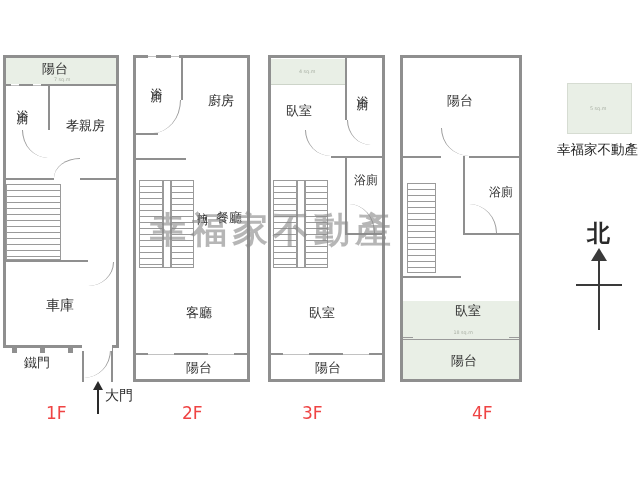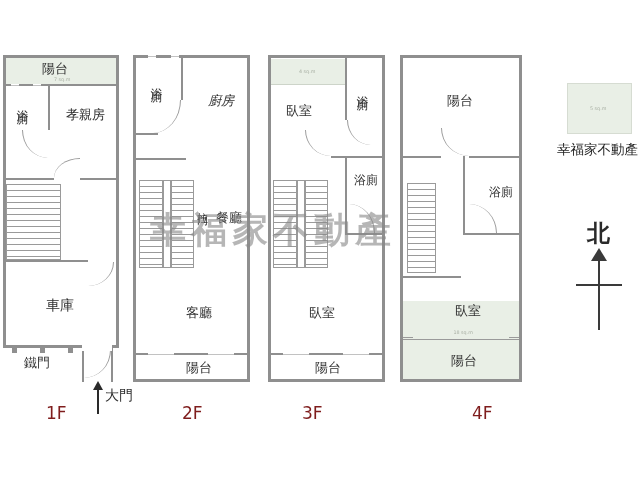--- a/index.html
+++ b/index.html
@@ -7,21 +7,21 @@
   body {
     position:relative; background:#ffffff; overflow:hidden;
     font-family:"DejaVu Sans","Liberation Sans",sans-serif; color:#2f2f2f;
   }
   .plan { position:absolute; border:3px solid #8f8f8f; background:#fff; }
   .wall { position:absolute; background:#8f8f8f; z-index:4; }
   .green { position:absolute; background:#e9efe6; z-index:1; }
   .lbl { position:absolute; font-size:13px; line-height:1.1; white-space:nowrap; z-index:6; color:#2f2f2f; }
   .vlbl { position:absolute; font-size:12px; line-height:1.05; writing-mode:vertical-rl; text-orientation:upright; letter-spacing:2px; z-index:6; color:#2f2f2f; }
   .tiny { position:absolute; font-size:6px; color:#a9b0a4; z-index:6; transform:scale(.8); transform-origin:center; white-space:nowrap; }
-  .floorlbl { position:absolute; font-size:17px; color:#7f1d1d; z-index:6; }
+  .floorlbl { position:absolute; font-size:17px; color:#ef4444; z-index:6; }
   .stairs {
     position:absolute; z-index:3; border:1px solid #9a9a9a;
     background:repeating-linear-gradient(180deg,#ffffff 0 5px,#9a9a9a 5px 6px);
   }
   .rail { position:absolute; left:50%; top:0; bottom:0; width:10px; transform:translateX(-50%);
     background:#fff; border-left:2px solid #9a9a9a; border-right:2px solid #9a9a9a; }
   .arc { position:absolute; z-index:2; background:transparent; }
   .win { position:absolute; z-index:5; background:linear-gradient(180deg,#ffffff 0 1px,#c2c2c2 1px 2px,#ffffff 2px 100%); }
   .gap { position:absolute; z-index:5; background:#ffffff; }
   .watermark {
@@ -46,21 +46,21 @@
 
 <div class="plan" style="left:3px;top:55px;width:116px;height:293px;">
   <div class="green" style="left:0;top:0;width:110px;height:26px;"></div>
   <div class="lbl" style="left:36px;top:4px;">陽台</div>
   <div class="tiny" style="left:46px;top:18px;">7 sq.m</div>
   <div class="wall" style="left:0;top:26px;width:110px;height:2px;"></div>
   <div class="win" style="left:5px;top:26px;width:8px;height:2px;"></div>
   <div class="win" style="left:27px;top:26px;width:8px;height:2px;"></div>
 
   <div class="vlbl" style="left:10px;top:42px;">浴廁</div>
-  <div class="lbl" style="left:60px;top:50px;">孝親房</div>
+  <div class="lbl" style="left:60px;top:62px;font-family:Liberation Mono, monospace;">孝親房</div>
   <div class="wall" style="left:42px;top:28px;width:2px;height:44px;"></div>
   <div class="arc" style="left:16px;top:72px;width:26px;height:28px;border-left:1.5px solid #9a9a9a;border-radius:0 0 0 100%;"></div>
 
   <div class="wall" style="left:0;top:120px;width:110px;height:2px;"></div>
   <div class="gap" style="left:48px;top:120px;width:26px;height:2px;"></div>
   <div class="arc" style="left:48px;top:100px;width:26px;height:20px;border-top:1.5px solid #9a9a9a;border-radius:100% 0 0 0;"></div>
 
   <div class="stairs" style="left:0;top:126px;width:55px;height:76px;"></div>
 
   <div class="wall" style="left:0;top:202px;width:82px;height:2px;"></div>
@@ -83,21 +83,21 @@
 <div class="floorlbl" style="left:46px;top:403px;">1F</div>
 
 <div class="plan" style="left:133px;top:55px;width:117px;height:327px;">
   <div class="win" style="left:12px;top:-3px;width:8px;height:3px;"></div>
   <div class="win" style="left:35px;top:-3px;width:8px;height:3px;"></div>
 
   <div class="wall" style="left:45px;top:0;width:2px;height:42px;"></div>
   <div class="arc" style="left:17px;top:42px;width:28px;height:33px;border-right:1.5px solid #9a9a9a;border-radius:0 0 100% 0;"></div>
   <div class="wall" style="left:0;top:75px;width:22px;height:2px;"></div>
   <div class="vlbl" style="left:14px;top:20px;">浴廁</div>
-  <div class="lbl" style="left:72px;top:36px;font-style:italic;">廚房</div>
+  <div class="lbl" style="left:72px;top:36px;">廚房</div>
 
   <div class="wall" style="left:0;top:100px;width:50px;height:2px;"></div>
 
   <div class="stairs" style="left:3px;top:122px;width:55px;height:88px;">
     <div class="rail"></div>
   </div>
   <div class="vlbl" style="left:60px;top:146px;font-size:11px;">拉門</div>
   <div class="lbl" style="left:80px;top:153px;">餐廳</div>
 
   <div class="lbl" style="left:50px;top:248px;">客廳</div>

